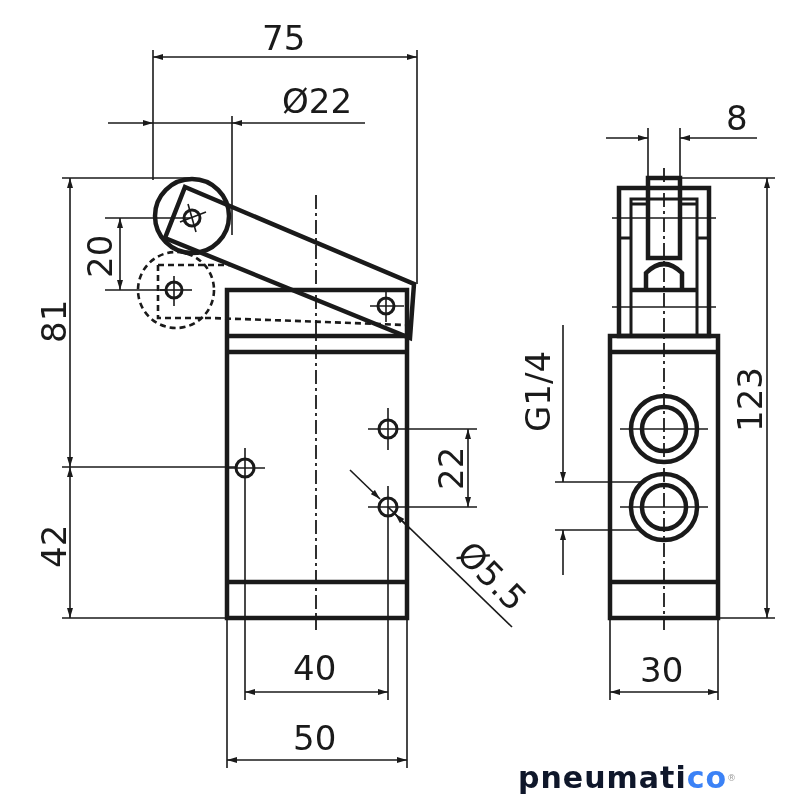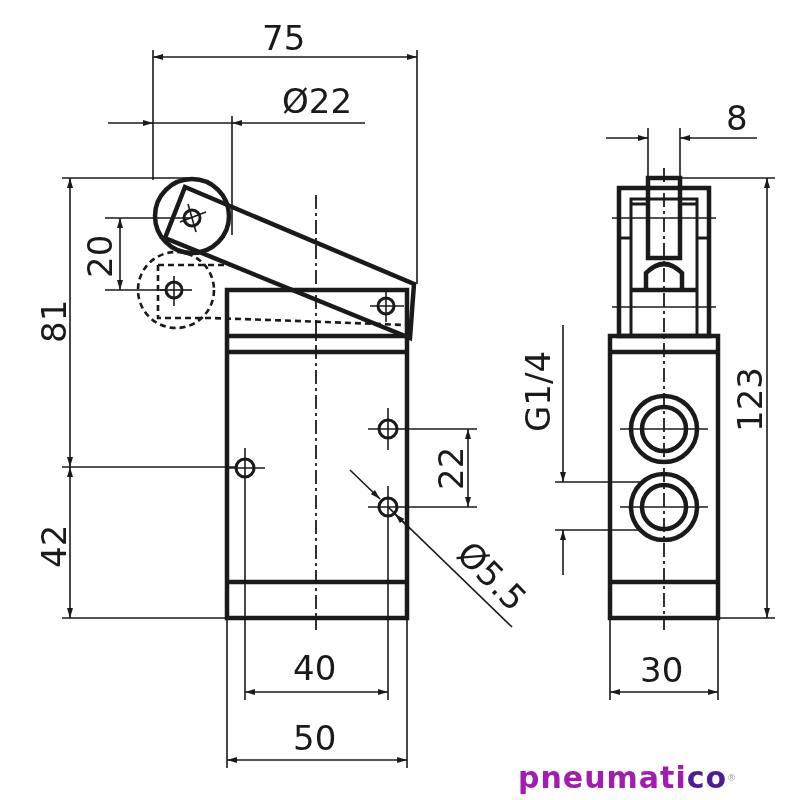--- a/index.html
+++ b/index.html
@@ -5,22 +5,22 @@
   html, body { margin: 0; padding: 0; background: #ffffff; }
   body { width: 800px; height: 800px; position: relative; overflow: hidden; }
   #drawing { position: absolute; left: 0; top: 0; width: 800px; height: 800px; }
   .thick { stroke: #1a1a1a; stroke-width: 4.5; fill: none; stroke-linejoin: miter; }
   .med { stroke: #1a1a1a; stroke-width: 3; fill: none; }
   .thin { stroke: #1a1a1a; stroke-width: 1.6; fill: none; }
   .dash { stroke: #1a1a1a; stroke-width: 2.6; fill: none; stroke-dasharray: 6 4; }
   .center { stroke: #1a1a1a; stroke-width: 1.8; fill: none; stroke-dasharray: 14 4 3 4; }
   .dimtext { font-family: "DejaVu Sans", sans-serif; font-size: 34px; fill: #1a1a1a; }
   .logo { position: absolute; left: 518px; top: 760px; height: 36px; font-family: "DejaVu Sans", sans-serif; font-weight: bold; font-size: 30px; letter-spacing: 1px; line-height: 36px; }
-  .logo .pink { color: #a21caf; }
-  .logo .grey { color: #4c1d95; }
+  .logo .pink { color: #0f172a; }
+  .logo .grey { color: #3b82f6; }
   .logo .reg { color: #9e9e9e; font-size: 9px; vertical-align: top; font-weight: normal; }
 </style>
 </head>
 <body>
 
 <svg id="drawing" viewBox="0 0 800 800" xmlns="http://www.w3.org/2000/svg">
   <defs>
     <marker id="arr" viewBox="0 0 10 6" refX="10" refY="3" markerWidth="10" markerHeight="6" orient="auto-start-reverse" markerUnits="userSpaceOnUse">
       <path d="M0,0 L10,3 L0,6 z" fill="#1a1a1a"></path>
     </marker>

